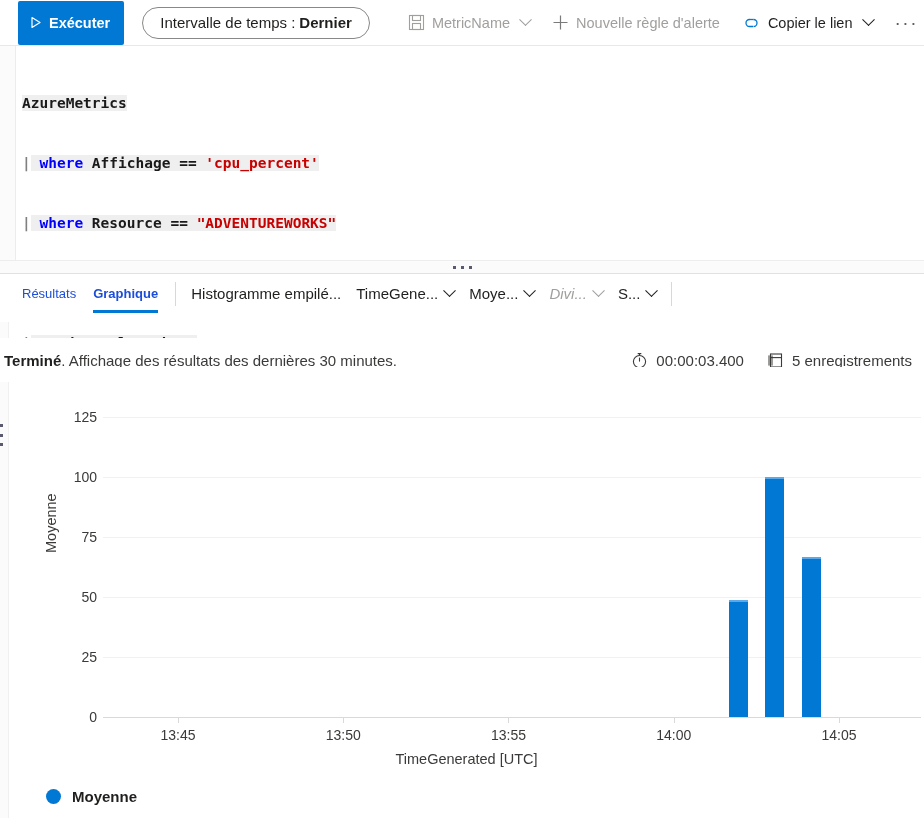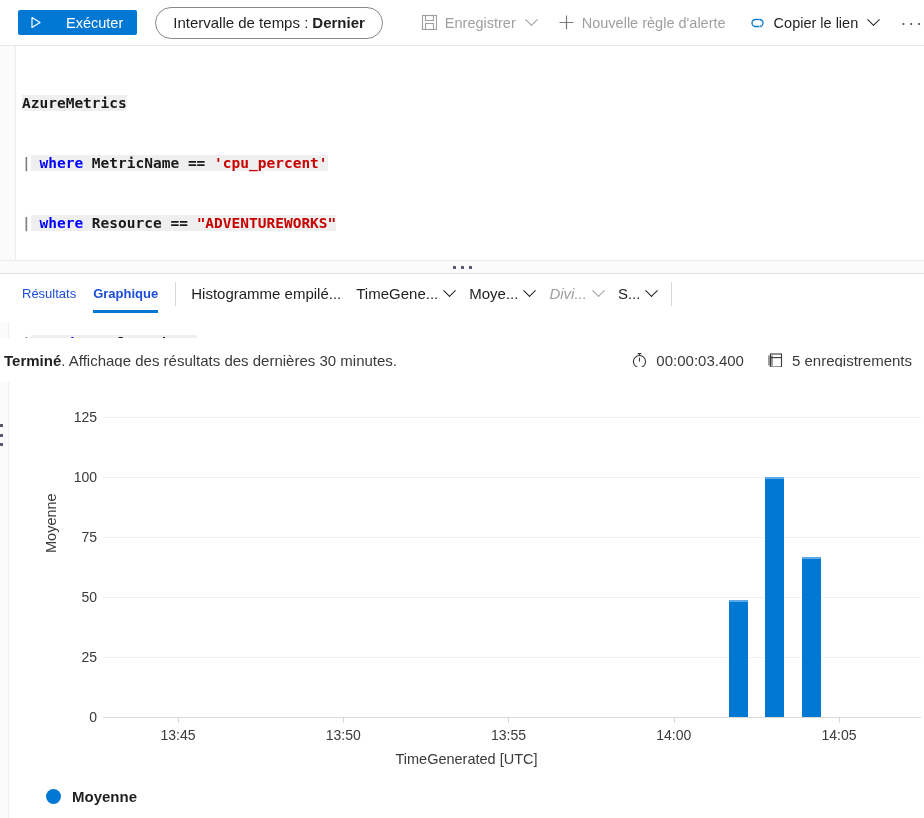--- a/index.html
+++ b/index.html
@@ -14,25 +14,25 @@
   #app { position: relative; width: 924px; height: 818px; background:#fff; }
 
   
   .toolbar {
     position: absolute; left: 0; top: 0; width: 924px; height: 45px;
     display: flex; align-items: center; gap: 0px;
     background: #ffffff;
     padding-left: 18px;
   }
   .run-btn {
-    display: flex; align-items: center; gap: 24px;
+    display: flex; align-items: center; gap: 7px;
     background: #0078d4; color: #fff;
-    height: 25px; padding: 0 14px 0 11px;
+    height: 44px; padding: 0 14px 0 11px;
     border: none; border-radius: 2px;
-    font-size: 14.5px; font-weight: 400;
+    font-size: 14.5px; font-weight: 700;
     cursor: pointer; white-space: nowrap;
     font-family: "Liberation Sans", sans-serif;
   }
   .play-ico { display:inline-block; width:13px; height:13px; position:relative; }
   .play-ico svg { display:block; }
 
   .timerange {
     margin-left: 18px;
     display: flex; align-items: center;
     height: 32px; padding: 0 17px;
@@ -223,21 +223,21 @@
     <div class="tb-sep"></div>
 
     <div class="tb-item">
       <span class="ico">
         <svg width="17" height="17" viewBox="0 0 17 17" aria-hidden="true">
           <rect x="1.5" y="1.5" width="14" height="14" fill="none" stroke="#a19f9d" stroke-width="1.1"></rect>
           <rect x="4.5" y="1.5" width="8" height="5" fill="none" stroke="#a19f9d" stroke-width="1.1"></rect>
           <rect x="4.5" y="9.5" width="8" height="6" fill="none" stroke="#a19f9d" stroke-width="1.1"></rect>
         </svg>
       </span>
-      <span>Enregistrer</span>
+      <span>MetricName</span>
       <span class="chev"></span>
     </div>
 
     <div class="tb-item">
       <span class="ico">
         <svg width="17" height="17" viewBox="0 0 17 17" aria-hidden="true">
           <path d="M8.5 1.5 L8.5 15.5 M1.5 8.5 L15.5 8.5" stroke="#7a7a7a" stroke-width="1.2"></path>
         </svg>
       </span>
       <span>Nouvelle règle d'alerte</span>
@@ -255,21 +255,21 @@
       <span class="chev"></span>
     </div>
 
     <div class="ellipsis-btn">···</div>
   </div>
 
   <div class="editor-wrap">
     <div class="gutter"></div>
     <div class="code">
       <span class="line"><span class="hl txt">AzureMetrics</span></span>
-      <span class="line"><span class="pipe">|</span><span class="hl"> <span class="kw">where</span><span class="txt"> MetricName == </span><span class="str">'cpu_percent'</span></span></span>
+      <span class="line"><span class="pipe">|</span><span class="hl"> <span class="kw">where</span><span class="txt"> Affichage == </span><span class="str">'cpu_percent'</span></span></span>
       <span class="line"><span class="pipe">|</span><span class="hl"> <span class="kw">where</span><span class="txt"> Resource == </span><span class="str">"ADVENTUREWORKS"</span></span></span>
       <span class="line"><span class="pipe">|</span><span class="hl"> <span class="kw">project</span><span class="txt"> TimeGenerated, Average</span></span></span>
       <span class="line"><span class="pipe">|</span><span class="hl"> <span class="kw">render</span><span class="txt"> columnchart</span></span></span>
     </div>
   </div>
 
   <div class="splitter">
     <span class="dots">
         <i></i>
         <i></i>

